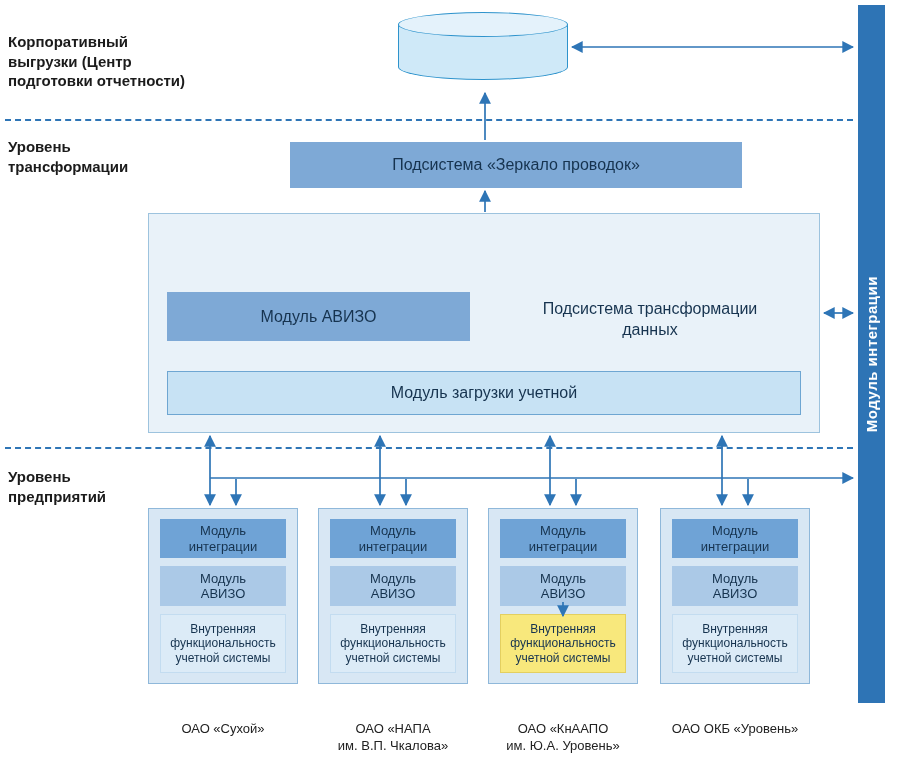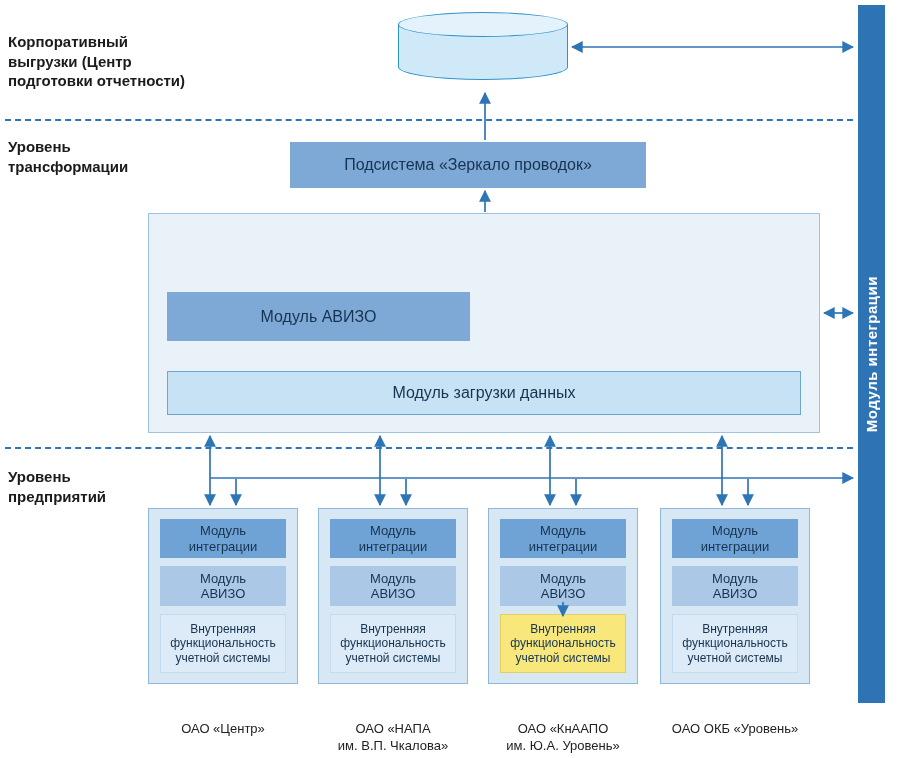--- a/index.html
+++ b/index.html
@@ -39,21 +39,21 @@
     border-bottom:1.5px solid var(--cylinder-border);
     border-radius:0 0 50% 50% / 0 0 13px 13px;}
   .cyl-top{position:absolute;left:398px;top:12px;width:170px;height:25px;border-radius:50%;
     background:var(--cylinder-top);border:1.5px solid var(--cylinder-border);}
   .cyl-label{position:absolute;left:398px;top:32px;width:170px;height:46px;
     display:flex;align-items:center;justify-content:center;text-align:center;
     font-size:15px;color:var(--text-dark);white-space:pre-line;line-height:1.25;}
 
   .box{position:absolute;display:flex;align-items:center;justify-content:center;
     text-align:center;color:var(--text-dark);}
-  .mirror{left:290px;top:142px;width:356px;height:46px;background:var(--medium-blue);font-size:16px;}
+  .mirror{left:290px;top:142px;width:452px;height:46px;background:var(--medium-blue);font-size:16px;}
   .container-box{left:148px;top:213px;width:672px;height:220px;background:var(--container-bg);
     border:1.5px solid var(--container-border);}
   .mod-light{background:var(--light-blue);border:1px solid var(--module-border);font-size:16px;}
   .export-mod{left:167px;top:231px;width:634px;height:44px;}
   .import-mod{left:167px;top:371px;width:634px;height:44px;}
   .avizo-main{left:167px;top:292px;width:303px;height:49px;background:var(--medium-blue);font-size:16px;}
   .transform-title{left:500px;top:296px;width:300px;height:48px;font-size:16px;white-space:pre-line;line-height:1.3;}
 
   
   .int-bar{position:absolute;left:858px;top:5px;width:27px;height:698px;background:var(--bar-bg);
@@ -95,21 +95,23 @@
   <div class="sep" style="left:5px;top:119px;width:848px;"></div>
   <div class="sep" style="left:5px;top:447px;width:848px;"></div>
 
   <div class="cyl-body"></div>
   <div class="cyl-top"></div>
 
   <div class="box mirror">Подсистема «Зеркало проводок»</div>
 
   <div class="box container-box"></div>
   <div class="box avizo-main">Модуль АВИЗО</div>
-  <div class="box mod-light import-mod">Модуль загрузки данных</div>
+  <div class="box transform-title">Подсистема трансформации
+данных</div>
+  <div class="box mod-light import-mod">Модуль загрузки учетной</div>
 
   <div class="int-bar">
     <div class="int-bar-label">Модуль интеграции</div>
   </div>
 
   <div class="ent" style="left:148px;">
     <div class="ent-mod ent-int">Модуль
 интеграции</div>
     <div class="ent-mod ent-avizo">Модуль
 АВИЗО</div>
@@ -138,21 +140,21 @@
   <div class="ent" style="left:660px;">
     <div class="ent-mod ent-int">Модуль
 интеграции</div>
     <div class="ent-mod ent-avizo">Модуль
 АВИЗО</div>
     <div class="ent-mod ent-internal">Внутренняя
 функциональность
 учетной системы</div>
   </div>
 
-  <div class="caption" style="left:148px;">ОАО «Центр»</div>
+  <div class="caption" style="left:148px;">ОАО «Сухой»</div>
   <div class="caption" style="left:318px;">ОАО «НАПА
 им. В.П. Чкалова»</div>
   <div class="caption" style="left:488px;">ОАО «КнААПО
 им. Ю.А. Уровень»</div>
   <div class="caption" style="left:660px;">ОАО ОКБ «Уровень»</div>
 
   <svg class="connectors" viewBox="0 0 900 758" xmlns="http://www.w3.org/2000/svg">
     <defs>
       <marker id="ah" viewBox="0 0 10 10" refX="9" refY="5" markerWidth="7" markerHeight="7" orient="auto-start-reverse">
         <path class="ah-path" d="M0,0 L10,5 L0,10 Z"></path>

